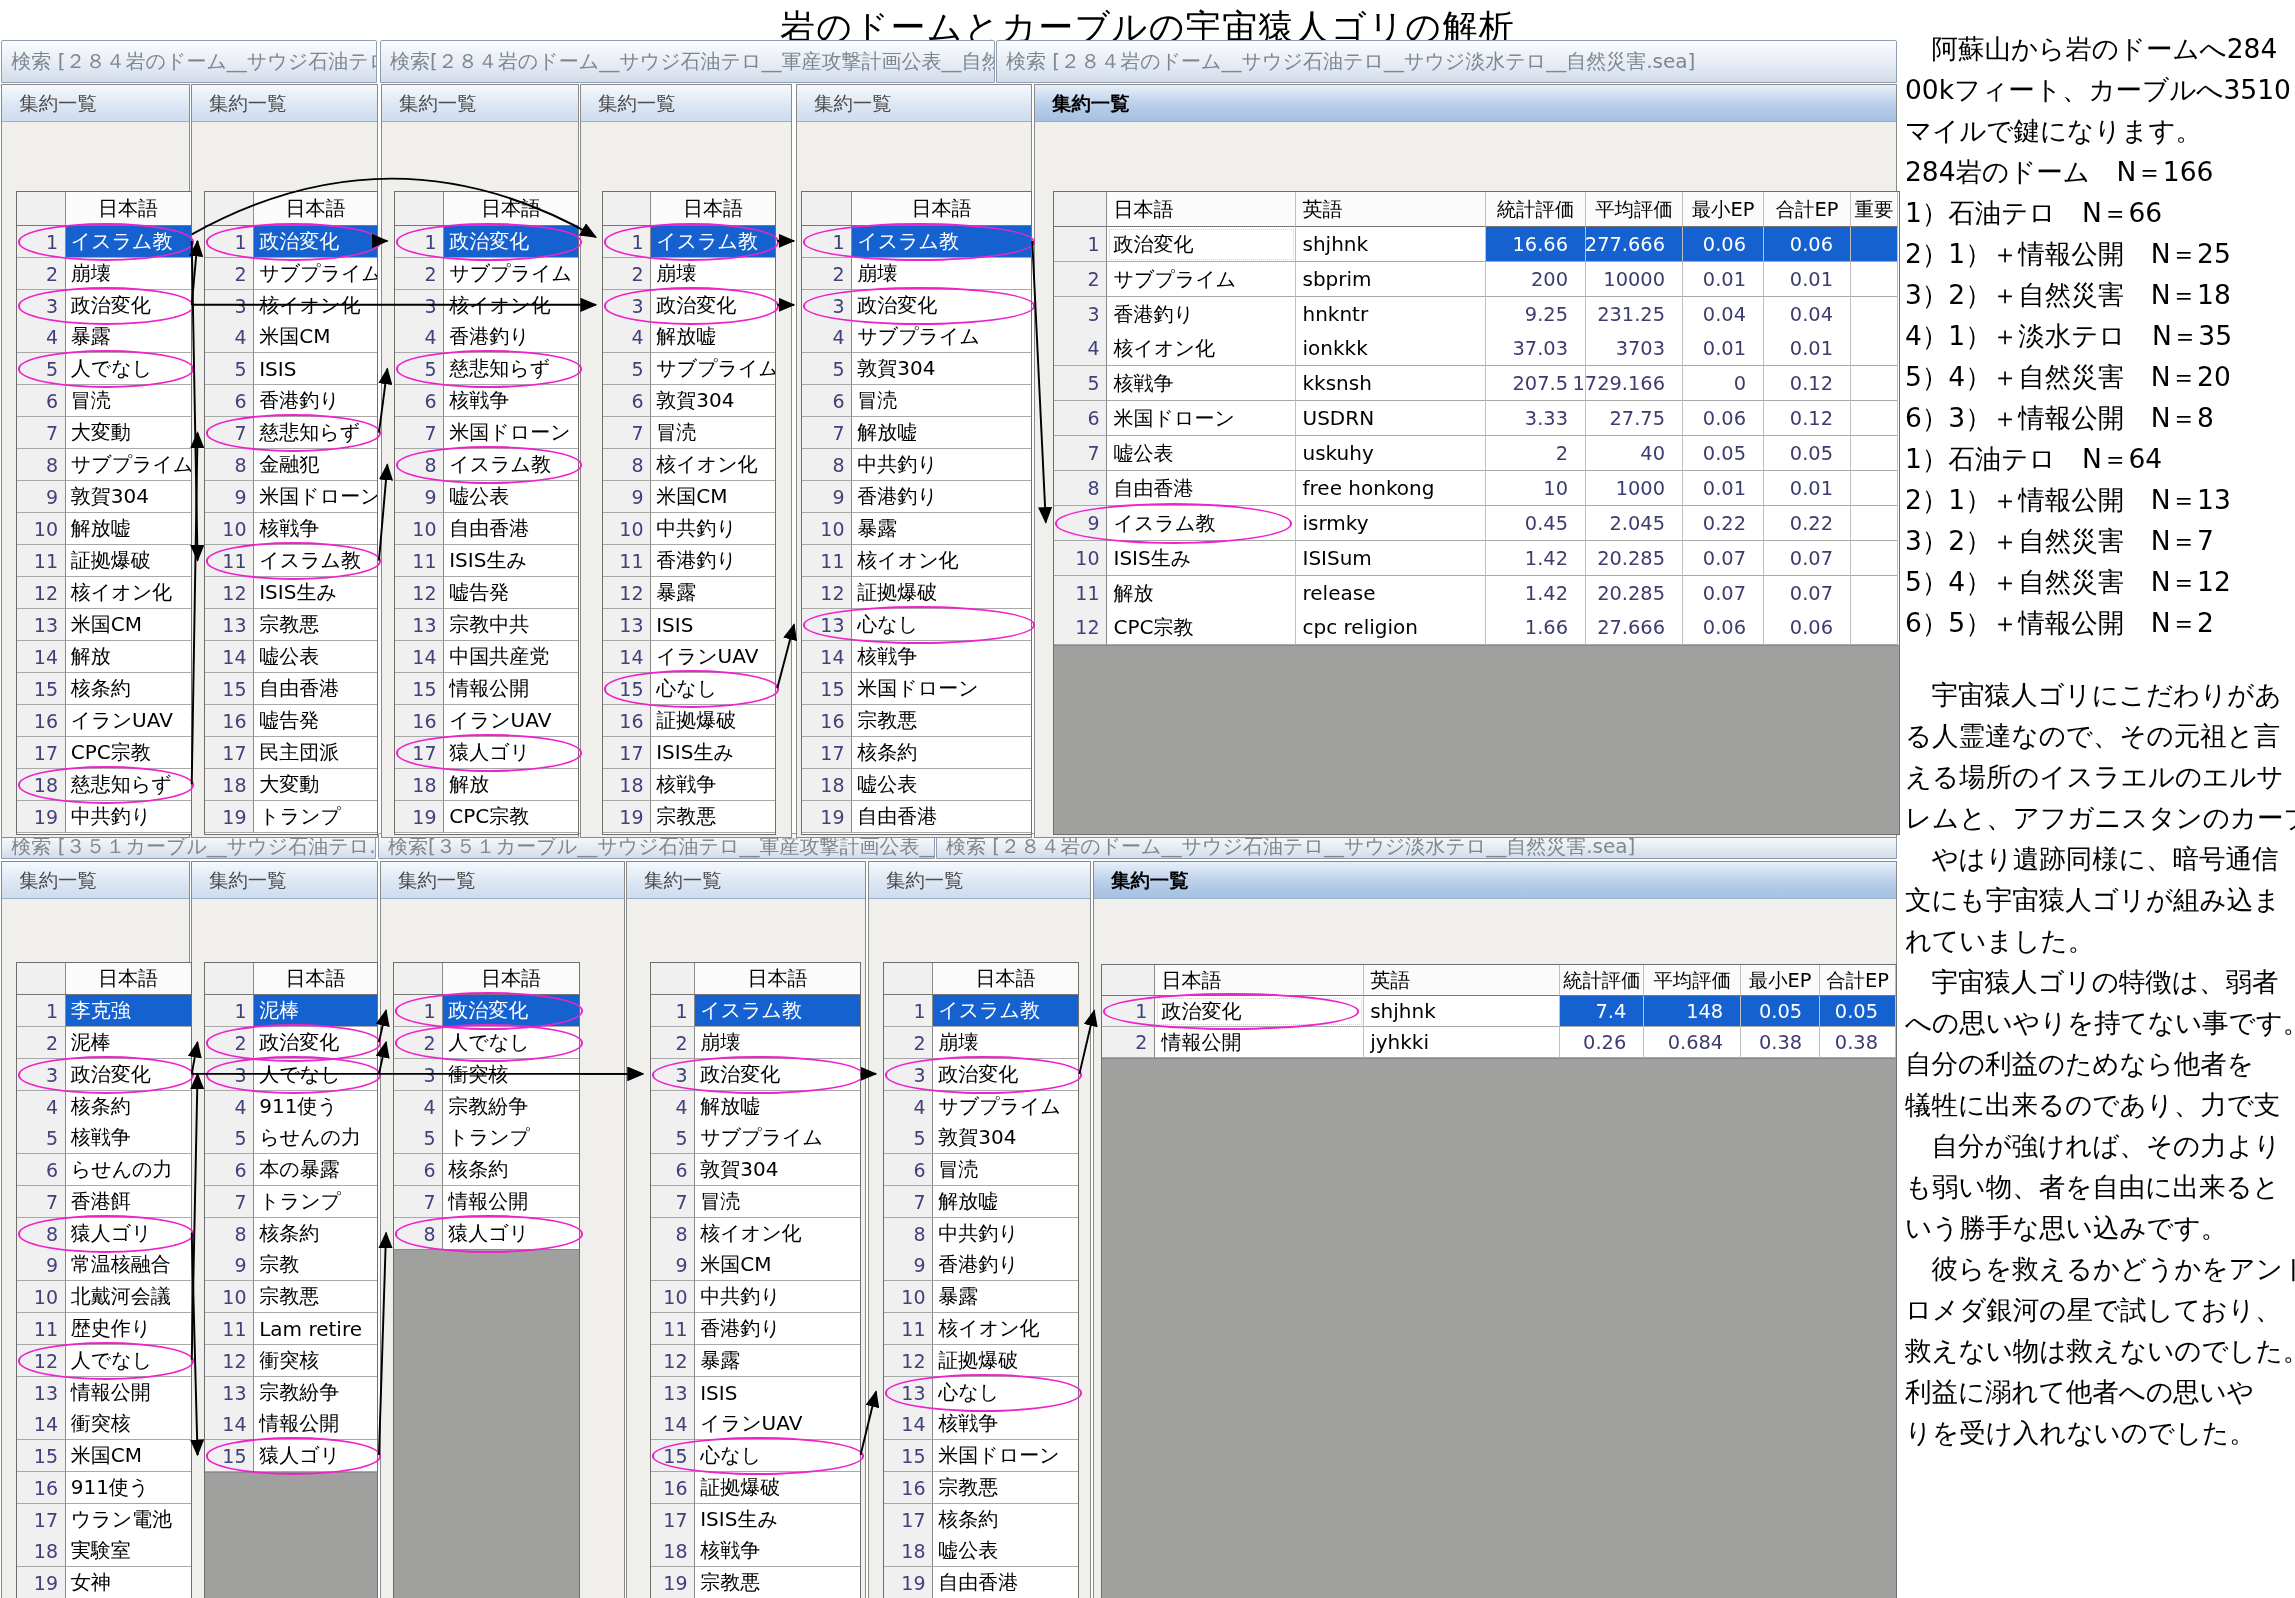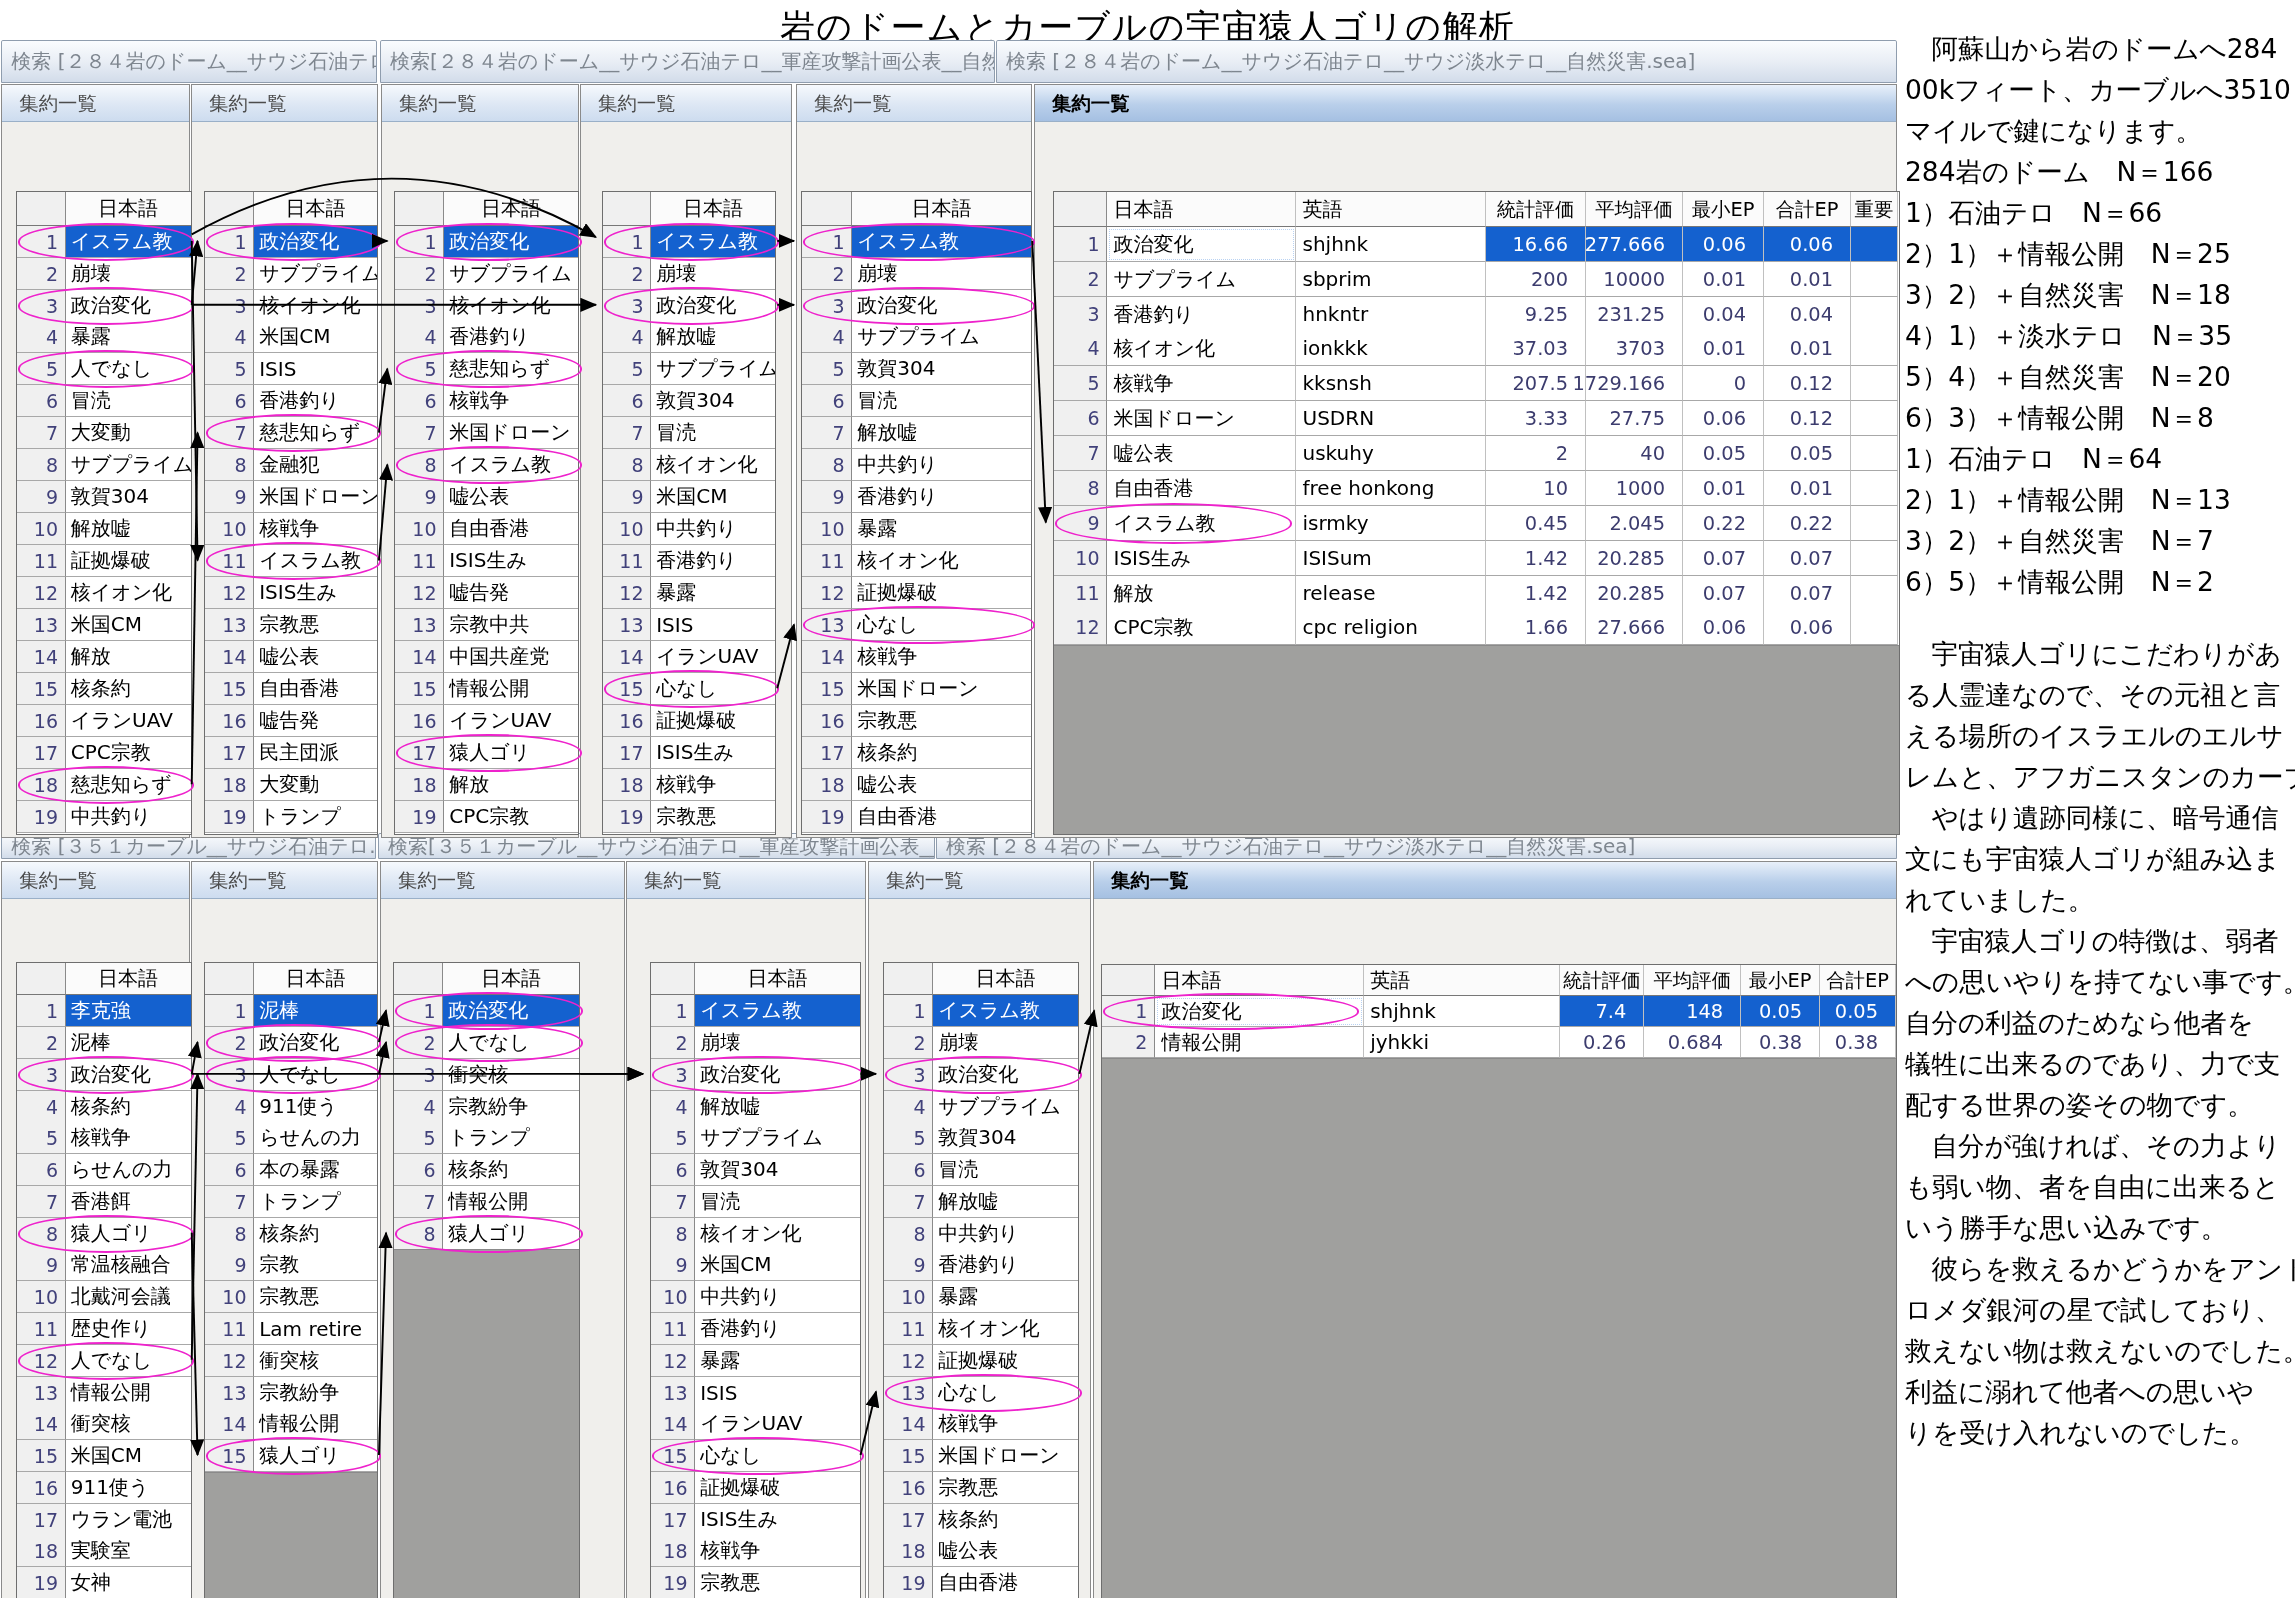--- a/index.html
+++ b/index.html
@@ -1101,35 +1101,35 @@
         <div class="line">284岩のドーム　N＝166</div>
         <div class="line">1）石油テロ　N＝66</div>
         <div class="line">2）1）＋情報公開　N＝25</div>
         <div class="line">3）2）＋自然災害　N＝18</div>
         <div class="line">4）1）＋淡水テロ　N＝35</div>
         <div class="line">5）4）＋自然災害　N＝20</div>
         <div class="line">6）3）＋情報公開　N＝8</div>
         <div class="line">1）石油テロ　N＝64</div>
         <div class="line">2）1）＋情報公開　N＝13</div>
         <div class="line">3）2）＋自然災害　N＝7</div>
+        <div class="line">5）4）＋自然災害　N＝12</div>
         <div class="line">6）5）＋情報公開　N＝2</div>
       </div>
     <div id="notes2">
         <div class="line">　宇宙猿人ゴリにこだわりがあ</div>
         <div class="line">る人霊達なので、その元祖と言</div>
         <div class="line">える場所のイスラエルのエルサ</div>
         <div class="line">レムと、アフガニスタンのカーブ</div>
         <div class="line">　やはり遺跡同様に、暗号通信</div>
         <div class="line">文にも宇宙猿人ゴリが組み込ま</div>
         <div class="line">れていました。</div>
         <div class="line">　宇宙猿人ゴリの特徴は、弱者</div>
         <div class="line">への思いやりを持てない事です。</div>
         <div class="line">自分の利益のためなら他者を</div>
         <div class="line">犠牲に出来るのであり、力で支</div>
-        <div class="line">配する世界の姿その物です。</div>
         <div class="line">　自分が強ければ、その力より</div>
         <div class="line">も弱い物、者を自由に出来ると</div>
         <div class="line">いう勝手な思い込みです。</div>
         <div class="line">　彼らを救えるかどうかをアンド</div>
         <div class="line">ロメダ銀河の星で試しており、</div>
         <div class="line">救えない物は救えないのでした。</div>
         <div class="line">利益に溺れて他者への思いや</div>
         <div class="line">りを受け入れないのでした。</div>
       </div>
   </div>

